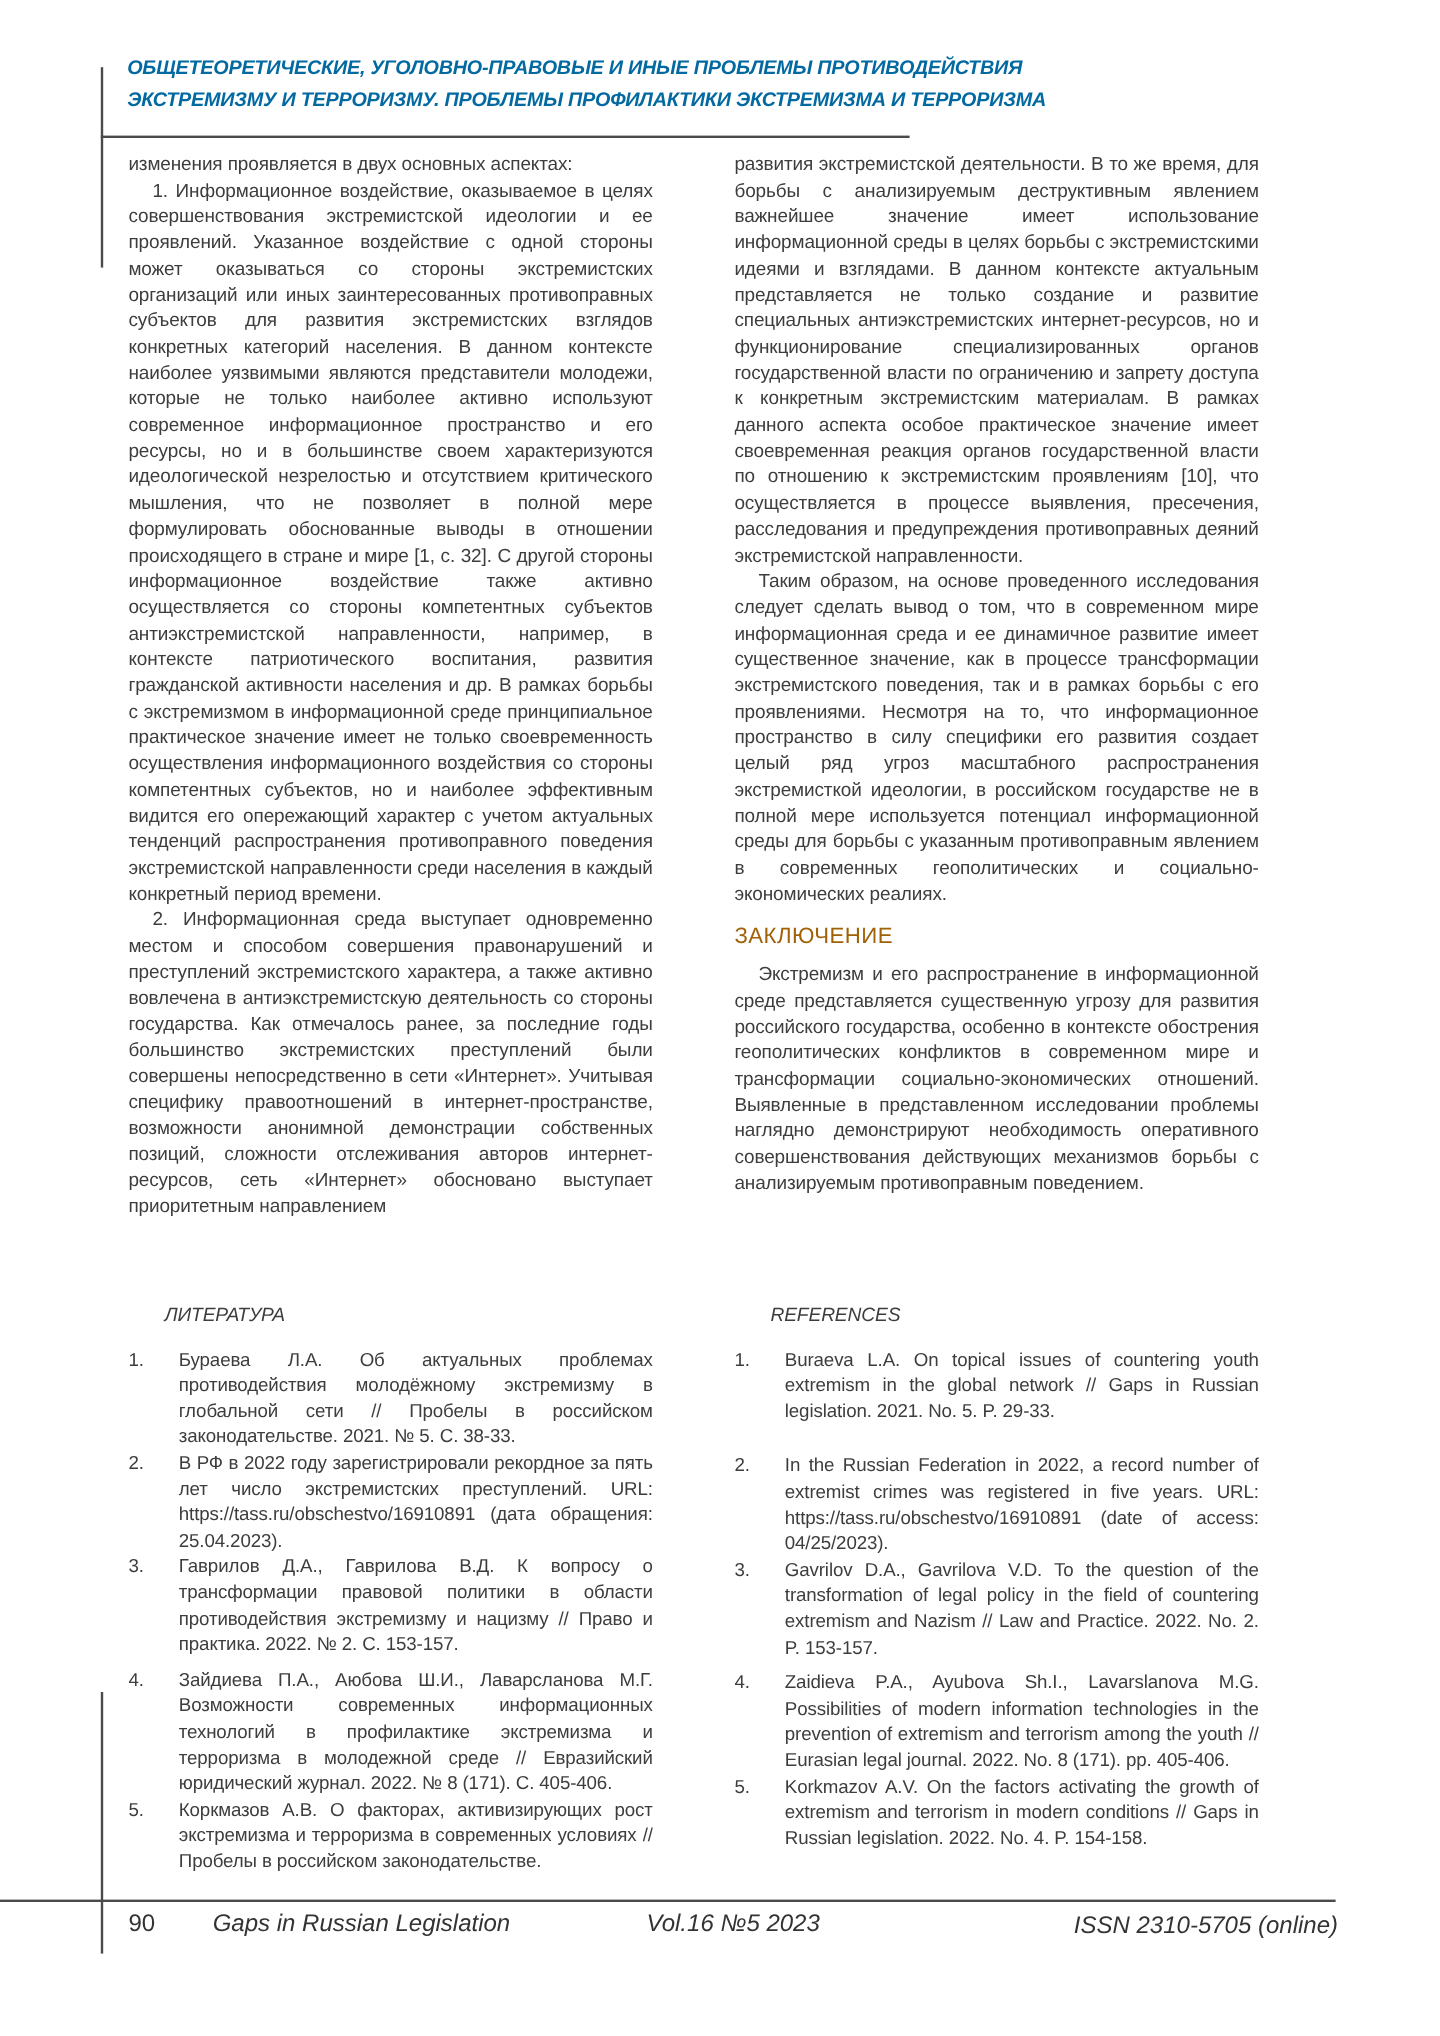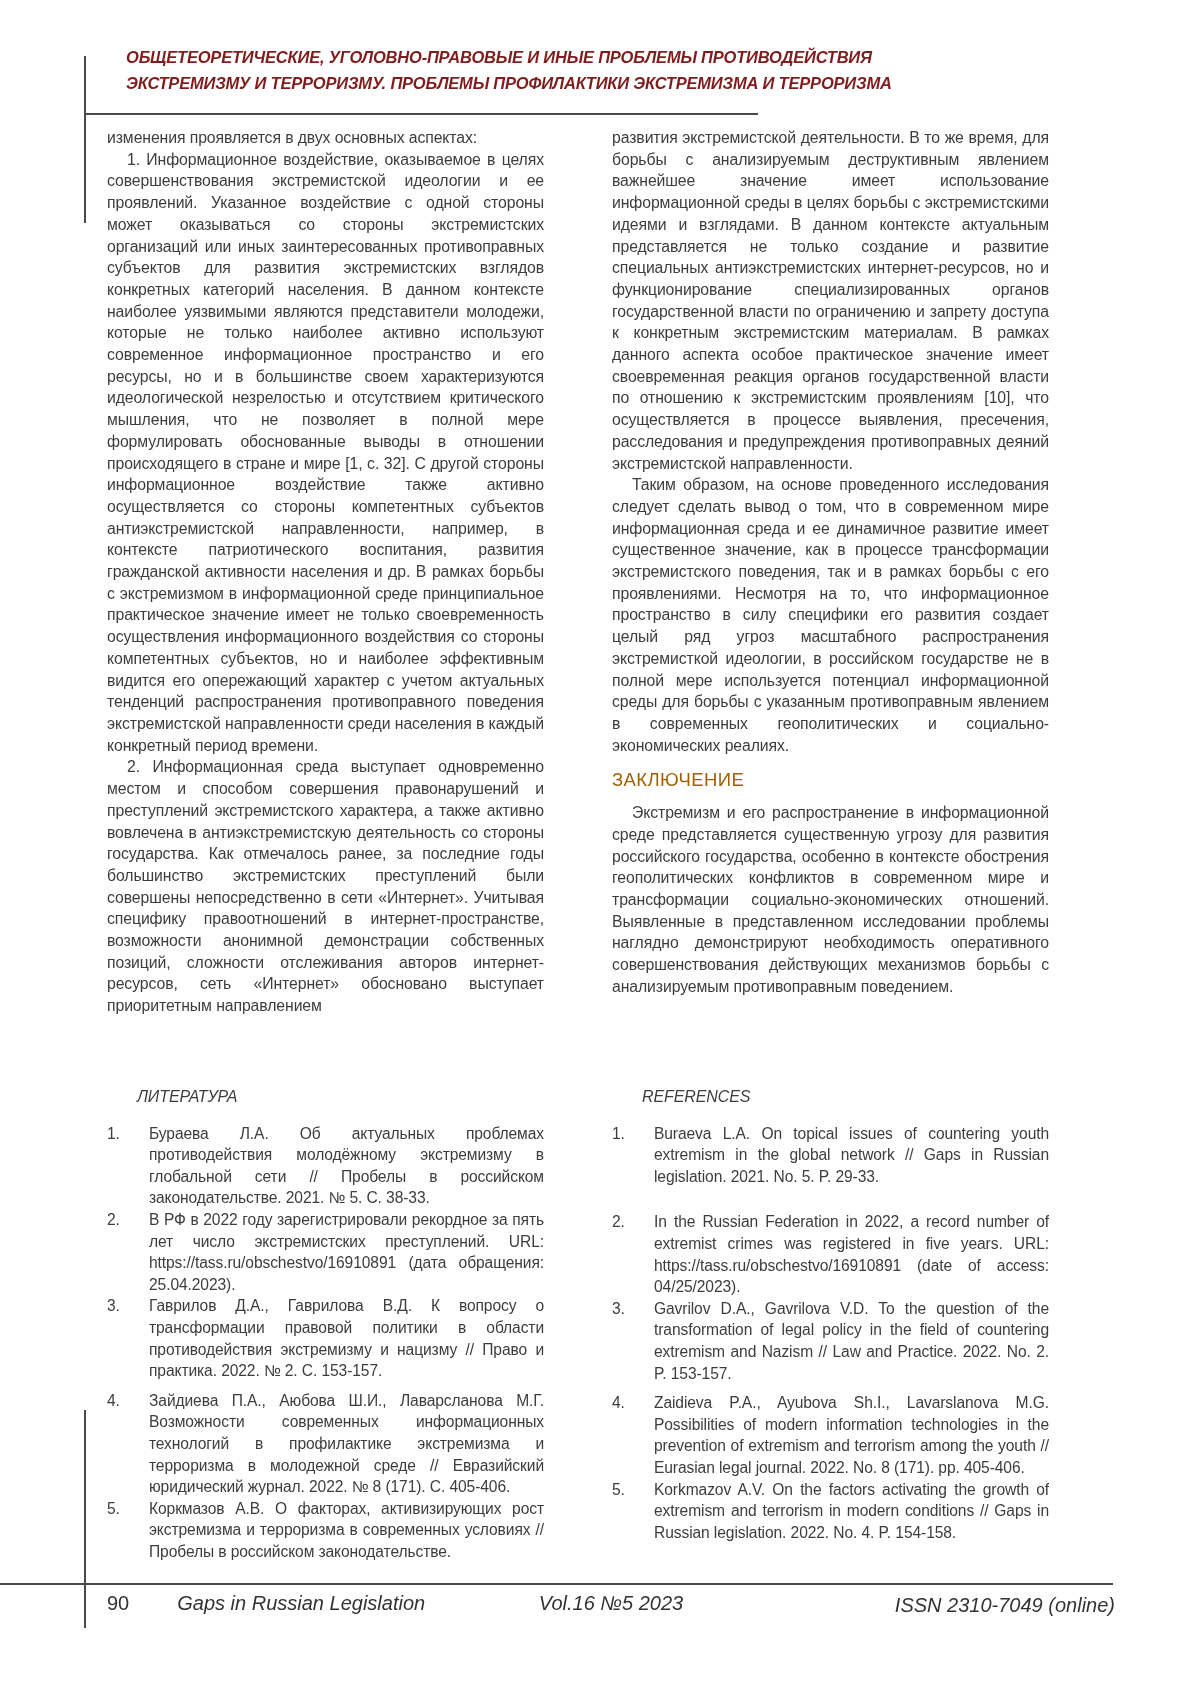--- a/index.html
+++ b/index.html
@@ -17,22 +17,21 @@
   .vrule-top{top:56px;height:167px;}
   .vrule-bottom{top:1410px;height:218px;}
   .hrule-header{position:absolute;left:84px;top:113px;width:674px;height:2px;background:#4a4a4a;}
   .hrule-footer{position:absolute;left:0px;top:1583px;width:1113px;height:2px;background:#4a4a4a;}
 
   
   .running-head{
     position:absolute;left:106px;top:44px;width:840px;
     font-style:italic;font-weight:bold;
     font-size:16.5px;line-height:26px;letter-spacing:-0.2px;
-    color:#7f1d1d;
-    margin-left:20px;
+    color:#0369a1;
   }
   .running-head div{white-space:nowrap;}
 
   
   .col{
     position:absolute;top:127px;width:437px;height:958px;overflow:hidden;
     font-size:15.8px;line-height:21.7px;text-align:justify;
     color:#3d3d3d;letter-spacing:-0.1px;
     hyphens:auto;-webkit-hyphens:auto;
   }
@@ -150,17 +149,17 @@
     </div>
   </div>
 
   <div class="footer">
     <div class="zone-left">
       <span class="page-number">90</span>
       <span>Gaps in Russian Legislation</span>
     </div>
     <div class="zone-center">Vol.16 №5  2023</div>
     <div class="zone-right">
-      <div>ISSN 2310-7049 (online)</div>
+      <div>ISSN 2310-5705 (online)</div>
     </div>
   </div>
 
 </div>
 
 </body></html>

